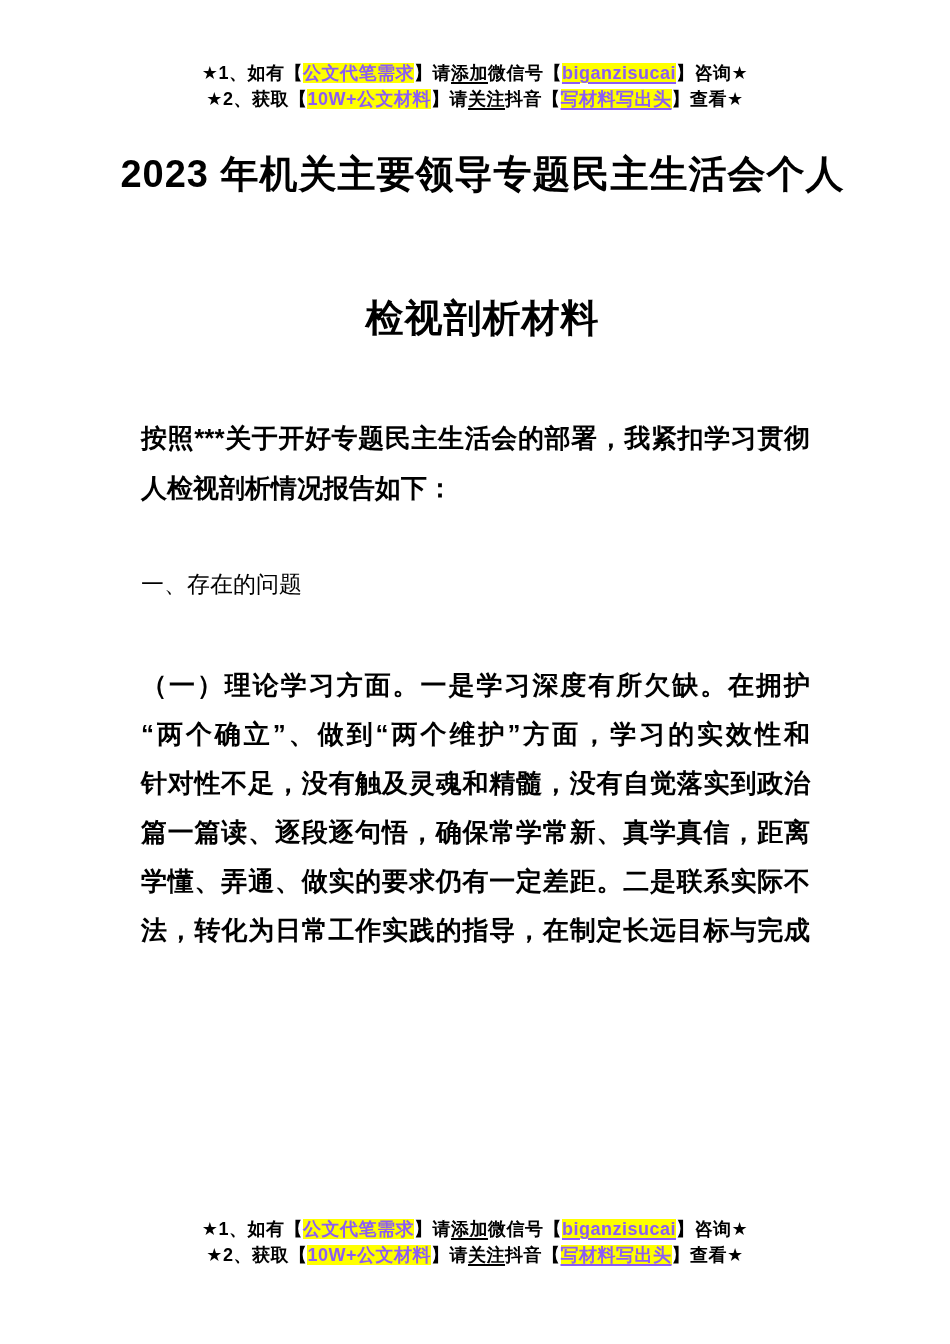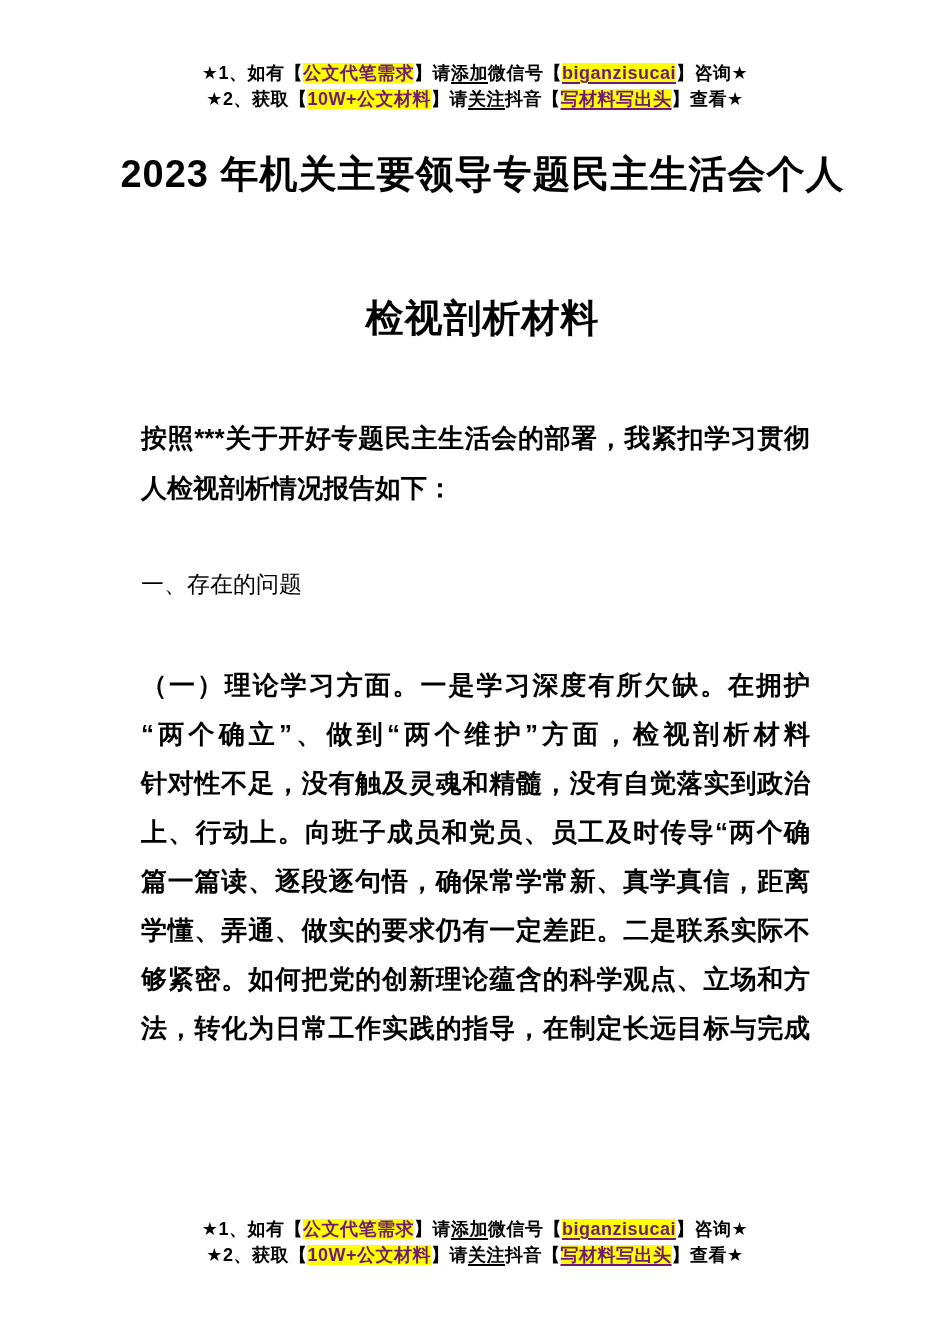--- a/index.html
+++ b/index.html
@@ -17,21 +17,21 @@
   .notice {
     position: absolute; left: 0; right: 0;
     text-align: center;
     font-size: 18px; font-weight: bold;
     line-height: 26px;
     letter-spacing: 0.5px;
   }
   .notice-top { top: 60px; }
   .notice-bottom { top: 1216px; }
   .hl { background: #ffff00; }
-  .red { color: #701a75; }
+  .red { color: #8b5cf6; }
   .ul {
     text-decoration: underline;
     text-decoration-thickness: 2px;
     text-underline-offset: 3px;
   }
 
   
   .title { position: absolute; top: 146px; left: 15px; right: 0; text-align: center; }
   .title-line {
     font-size: 38px; font-weight: bold;
@@ -82,26 +82,24 @@
   <div class="body-text">
     <div class="para para1">
       <div class="jline">按照***关于开好专题民主生活会的部署，我紧扣学习贯彻</div>
       <div class="jline short">人检视剖析情况报告如下：</div>
     </div>
 
     <div class="heading">一、存在的问题</div>
 
     <div class="para para2">
       <div class="jline">（一）理论学习方面。一是学习深度有所欠缺。在拥护</div>
-      <div class="jline">“两个确立”、做到“两个维护”方面，检视剖析材料</div>
+      <div class="jline">“两个确立”、做到“两个维护”方面，学习的实效性和</div>
       <div class="jline">针对性不足，没有触及灵魂和精髓，没有自觉落实到政治</div>
-      <div class="jline">上、行动上。向班子成员和党员、员工及时传导“两个确</div>
       <div class="jline">篇一篇读、逐段逐句悟，确保常学常新、真学真信，距离</div>
       <div class="jline">学懂、弄通、做实的要求仍有一定差距。二是联系实际不</div>
-      <div class="jline">够紧密。如何把党的创新理论蕴含的科学观点、立场和方</div>
       <div class="jline">法，转化为日常工作实践的指导，在制定长远目标与完成</div>
     </div>
   </div>
 
   <div class="notice notice-bottom">
     <div class="notice-line">
       <span>★1、如有【</span><span class="hl red">公文代笔需求</span><span>】请</span><span class="ul">添加</span><span>微信号【</span><span class="hl red ul">biganzisucai</span><span>】咨询★</span>
     </div>
     <div class="notice-line">
       <span>★2、获取【</span><span class="hl red">10W+公文材料</span><span>】请</span><span class="ul">关注</span><span>抖音【</span><span class="hl red ul">写材料写出头</span><span>】查看★</span>

